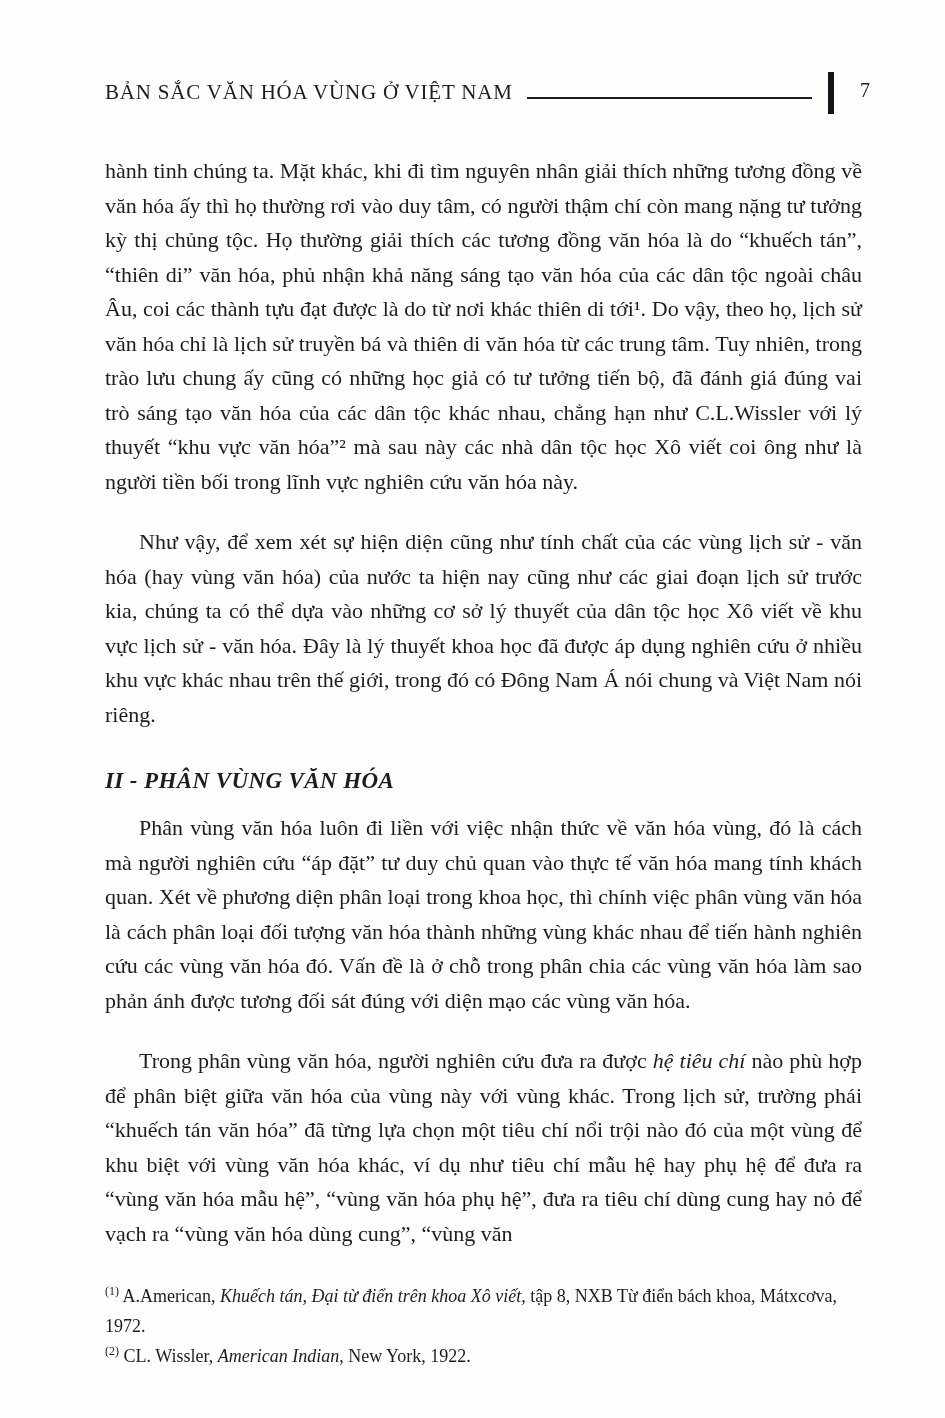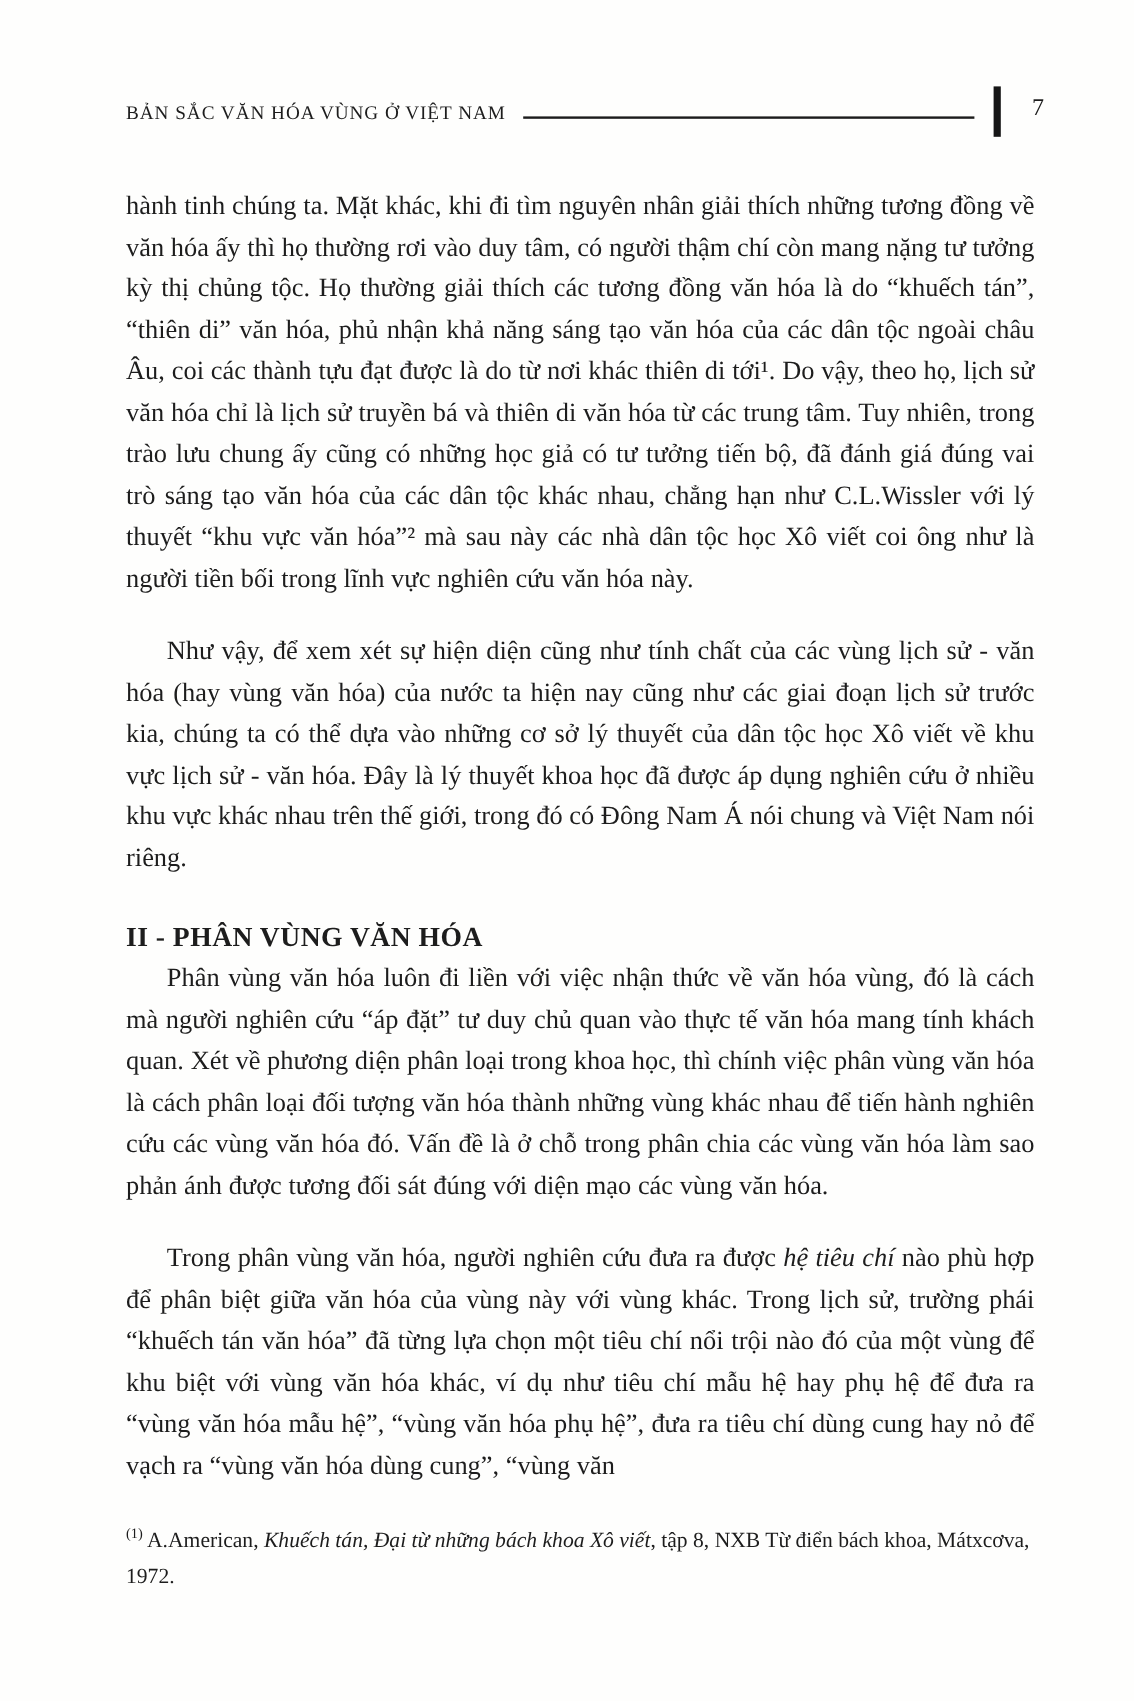--- a/index.html
+++ b/index.html
@@ -19,21 +19,21 @@
   
   .header {
     position: absolute;
     top: 72px;
     left: 105px;
     width: 765px;
     display: flex;
     align-items: flex-end;
   }
   .running-title {
-    font-size: 16px;
+    font-size: 21px;
     letter-spacing: 0.8px;
     line-height: 1.15;
     white-space: nowrap;
     padding-bottom: 2px;
     text-align: center;
   }
   .header-rule {
     flex: 1;
     height: 0;
     border-bottom: 2.5px solid #1c1c1c;
@@ -63,21 +63,22 @@
     line-height: 34.5px;
     text-align: justify;
     text-justify: inter-word;
   }
   .para.indent { text-indent: 34px; margin-top: 26px; }
   .section-heading {
     font-size: 23px;
     font-weight: bold;
     letter-spacing: 0.4px;
     margin-top: 36px;
-    margin-bottom: 4px;
+    margin-bottom: 17px;
+    font-style: italic;
   }
   em { font-style: italic; }
   
   .footnotes { margin-top: 30px; }
   .footnote {
     font-size: 18px;
     line-height: 30px;
     text-align: left;
   }
   .footnote sup {
@@ -104,18 +105,19 @@
 
     <p class="para indent">Như vậy, để xem xét sự hiện diện cũng như tính chất của các vùng lịch sử - văn hóa (hay vùng văn hóa) của nước ta hiện nay cũng như các giai đoạn lịch sử trước kia, chúng ta có thể dựa vào những cơ sở lý thuyết của dân tộc học Xô viết về khu vực lịch sử - văn hóa. Đây là lý thuyết khoa học đã được áp dụng nghiên cứu ở nhiều khu vực khác nhau trên thế giới, trong đó có Đông Nam Á nói chung và Việt Nam nói riêng.</p>
 
     <h2 class="section-heading">II - PHÂN VÙNG VĂN HÓA</h2>
 
     <p class="para" style="text-indent:34px;">Phân vùng văn hóa luôn đi liền với việc nhận thức về văn hóa vùng, đó là cách mà người nghiên cứu “áp đặt” tư duy chủ quan vào thực tế văn hóa mang tính khách quan. Xét về phương diện phân loại trong khoa học, thì chính việc phân vùng văn hóa là cách phân loại đối tượng văn hóa thành những vùng khác nhau để tiến hành nghiên cứu các vùng văn hóa đó. Vấn đề là ở chỗ trong phân chia các vùng văn hóa làm sao phản ánh được tương đối sát đúng với diện mạo các vùng văn hóa.</p>
 
     <p class="para indent"><span>Trong phân vùng văn hóa, người nghiên cứu đưa ra được </span><em>hệ tiêu chí</em><span> nào phù hợp để phân biệt giữa văn hóa của vùng này với vùng khác. Trong lịch sử, trường phái “khuếch tán văn hóa” đã từng lựa chọn một tiêu chí nổi trội nào đó của một vùng để khu biệt với vùng văn hóa khác, ví dụ như tiêu chí mẫu hệ hay phụ hệ để đưa ra “vùng văn hóa mẫu hệ”, “vùng văn hóa phụ hệ”, đưa ra tiêu chí dùng cung hay nỏ để vạch ra “vùng văn hóa dùng cung”, “vùng văn</span></p>
 
     <footer class="footnotes">
-      <p class="footnote"><sup>(1)</sup><span> A.American, </span><em>Khuếch tán, Đại từ những bách khoa Xô viết</em><span>, tập 8, NXB Từ điển bách khoa, Mátxcơva, 1972.</span></p>
+      <p class="footnote"><sup>(1)</sup><span> A.American, </span><em>Khuếch tán, Đại từ điển trên khoa Xô viết</em><span>, tập 8, NXB Từ điển bách khoa, Mátxcơva, 1972.</span></p>
+      <p class="footnote"><sup>(2)</sup><span> CL. Wissler, </span><em>American Indian</em><span>, New York, 1922.</span></p>
     </footer>
 
   </main>
 
 </div>
 
 </body></html>

